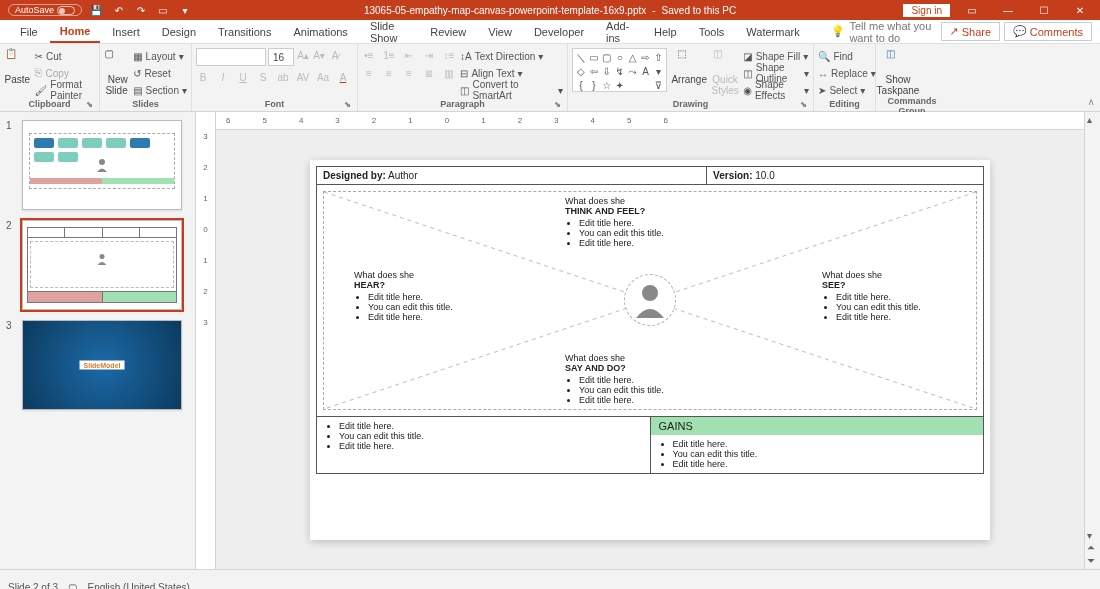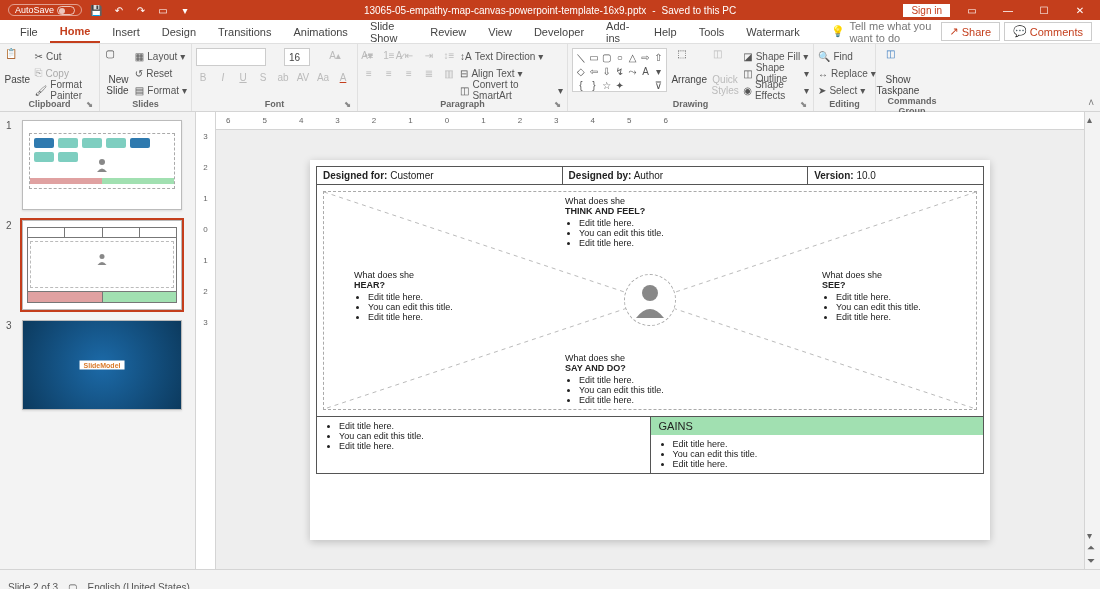--- a/index.html
+++ b/index.html
@@ -174,28 +174,28 @@
         <span class="icon">▢</span>
         <span style="white-space:pre-line;text-align:right">New
 Slide</span>
       </div>
       <div class="stackbtns">
         <span class="minibtn"><span>▦</span><span>Layout</span> ▾</span>
         <span class="minibtn">
             <span>↺</span>
             <span>Reset</span>
           </span>
-        <span class="minibtn"><span>▤</span><span>Format</span> ▾</span>
+        <span class="minibtn"><span>▤</span><span>Section</span> ▾</span>
       </div>
     </div>
     <div class="rgroup-label">Slides</div>
   </div>
   <div class="rgroup" style="width:166px">
     <div class="rgroup-body" style="flex-direction:column;gap:4px;color:#bbb">
-      <div style="display:flex;gap:18px">
+      <div style="display:flex;gap:2px">
         <span class="font-box" style="width:70px"></span>
         <span class="font-box" style="width:26px;color:#444">16</span>
         <span class="icon-sm">A▴</span>
         <span class="icon-sm">A▾</span>
         <span class="icon-sm">A̷</span>
       </div>
       <div style="display:flex;gap:6px">
         <span class="icon-sm">B</span>
         <span class="icon-sm">
             <i>I</i>
@@ -384,21 +384,20 @@
           <span>1</span>
           <span>2</span>
           <span>3</span>
           <span>4</span>
           <span>5</span>
           <span>6</span>
       </div>
       <div class="slide-stage">
         <div class="slide">
           <div class="hdr-row">
-            <div class="hdr-cell"><b>Designed for:</b> <span>Customer</span></div>
             <div class="hdr-cell"><b>Designed by:</b> <span>Author</span></div>
             <div class="hdr-cell" style="flex:0.7"><b>Version:</b> <span>10.0</span></div>
           </div>
           <div class="map-box">
             <div class="map-inner">
               <svg class="diag">
                   <line x1="0" y1="0" x2="100%" y2="100%" stroke="#bbb" stroke-dasharray="4,4"></line>
                   <line x1="100%" y1="0" x2="0" y2="100%" stroke="#bbb" stroke-dasharray="4,4"></line>
                 </svg>
               <div class="avatar">

